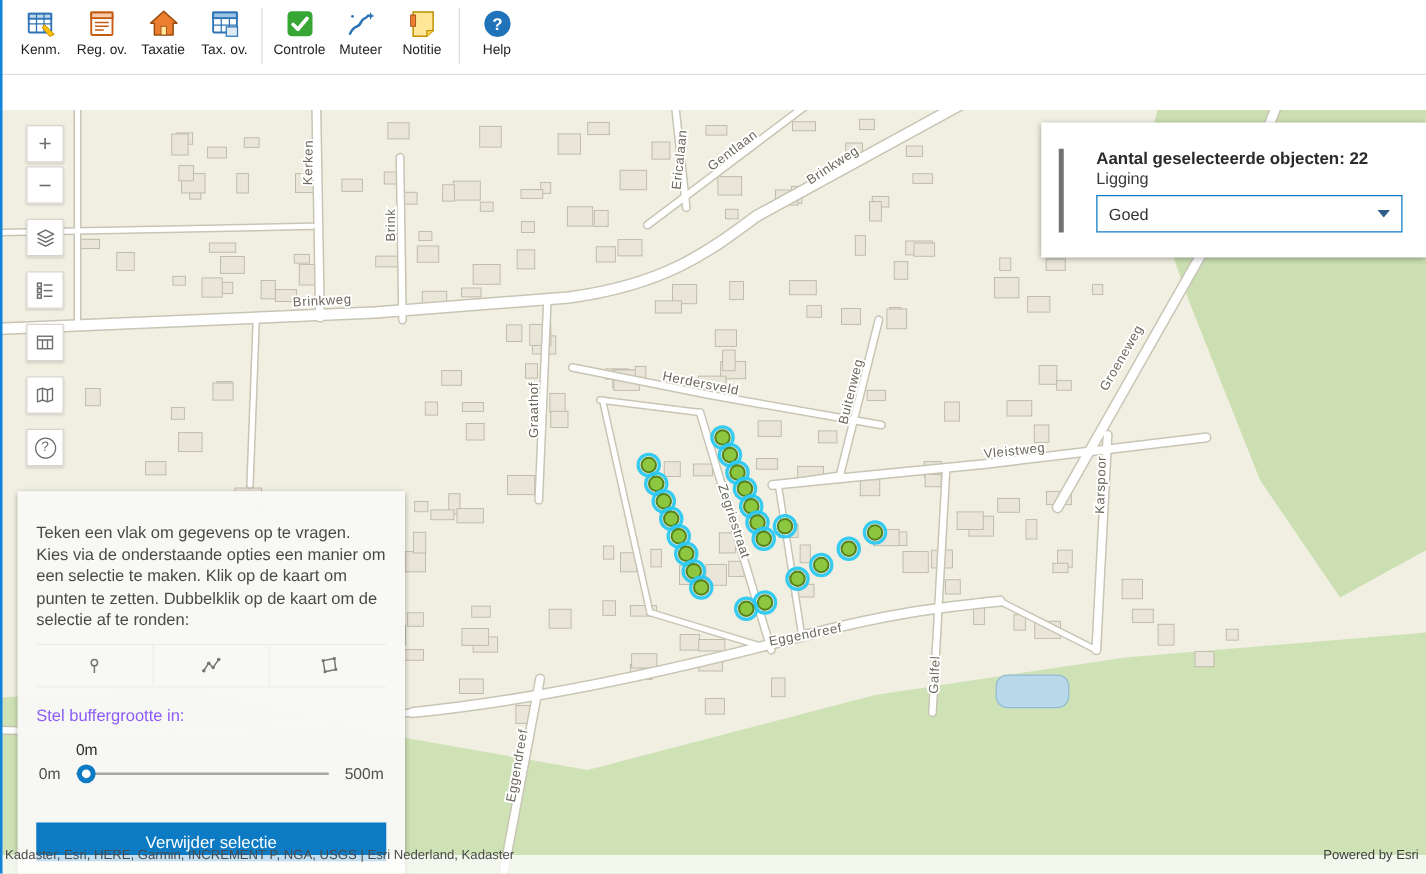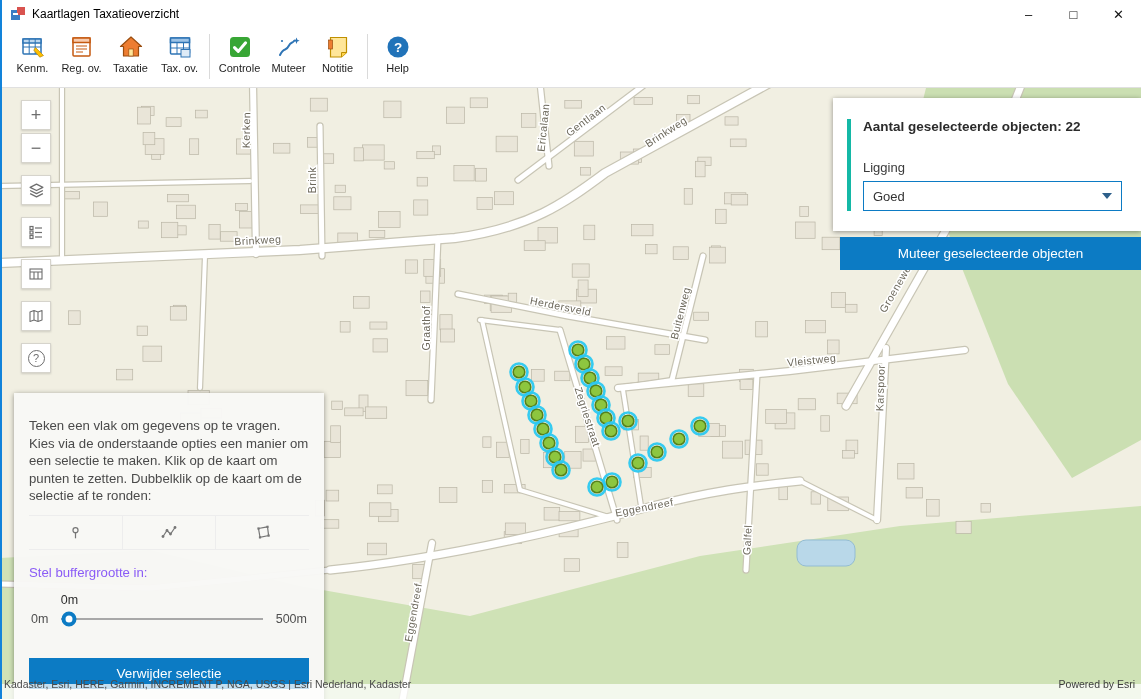--- a/index.html
+++ b/index.html
@@ -33,48 +33,35 @@
 .draw-mode:last-child{border-right:none}
 .dp-buffer-label{margin-top:15px;font-size:13.2px;color:#8b5cf6}
 .slider-area{display:flex;align-items:center;margin-top:32px;padding:0 2px}
 .slider-end{font-size:12.5px;color:#4f4f4f}
 .slider-track{flex:1;height:2px;background:#a8a8a8;margin:0 13px;position:relative;cursor:pointer}
 .slider-value{position:absolute;left:4%;top:-25px;transform:translateX(-50%);font-size:12.5px;color:#2e2e2e}
 .slider-handle{position:absolute;left:4%;top:50%;transform:translate(-50%,-50%);width:15px;height:15px;border-radius:50%;background:#fff;border:4px solid #0c7bc4;cursor:grab}
 .btn-primary{display:flex;align-items:center;justify-content:center;background:#0c7bc4;color:#fff;font-size:13.5px;font-family:inherit;border:none;cursor:pointer}
 .clear-btn{margin-top:32px;width:100%;height:31px}
 .selection-panel{position:absolute;top:10px;right:0;width:308px;background:#fff;box-shadow:0 1px 5px rgba(0,0,0,.4);padding:21px 19px 20px 14px;z-index:10}
-.sel-inner{border-left:4px solid #14b8a6;padding-left:12px}
+.sel-inner{border-left:4px solid #737373;padding-left:26px}
 .sel-title{font-size:13.5px;font-weight:700;color:#2b2b2b}
-.sel-field-label{margin-top:26px;font-size:13px;color:#3a3a3a}
+.sel-field-label{margin-top:1px;font-size:13px;color:#3a3a3a}
 .sel-select{margin-top:6px;height:30px;border:1px solid #0c7bc4;background:#fff;display:flex;align-items:center;justify-content:space-between;padding:0 9px;font-size:13px;color:#333;cursor:pointer}
 .chev{width:0;height:0;border-left:5px solid transparent;border-right:5px solid transparent;border-top:6px solid #2d5f8a}
 .mutate-btn{position:absolute;top:149px;right:0;width:301px;height:33px;z-index:10}
 .attribution{position:absolute;left:0;right:0;bottom:0;height:15px;background:rgba(255,255,255,.75);display:flex;align-items:center;justify-content:space-between;padding:0 6px 15px 4px;font-size:10.5px;color:#4a4a4a;z-index:20}
 .attr-right{color:#3d3d3d}
 </style>
 </head>
 <body>
 
 <div class="window">
   <div class="edge"></div>
 
-  <div class="titlebar">
-    <svg class="app-icon" viewBox="0 0 16 16">
-      <rect x="1" y="4" width="9" height="10" fill="#3a7cc3"></rect>
-      <rect x="7" y="1" width="8" height="8" fill="#d9534f"></rect>
-      <rect x="3" y="7" width="5" height="2" fill="#fff"></rect>
-    </svg>
-    <span class="title-text">Kaartlagen Taxatieoverzicht</span>
-    <div class="win-controls">
-      <div class="win-btn">–</div>
-      <div class="win-btn">□</div>
-      <div class="win-btn">✕</div>
-    </div>
-  </div>
 
   <div class="toolbar">
     <div class="tb-item">
       <svg class="tb-icon" viewBox="0 0 26 26">
         <rect x="3" y="5" width="18" height="15" rx="1" fill="#fff" stroke="#2e74b5" stroke-width="1.5"></rect>
         <rect x="3" y="5" width="18" height="4" fill="#bdd7ee" stroke="#2e74b5" stroke-width="1.5"></rect>
         <path d="M9.2 5 V20 M15.2 5 V20 M3 13 H21" stroke="#2e74b5" stroke-width="1" fill="none"></path>
         <path d="M15.5 13.5 L23.5 21.5 L19.8 23.2 L13.8 16.2 Z" fill="#ffc000" stroke="#b8860b" stroke-width=".7"></path>
       </svg>
       <span class="tb-label">Kenm.</span>
@@ -528,20 +515,19 @@
     <div class="selection-panel">
       <div class="sel-inner">
         <div class="sel-title">Aantal geselecteerde objecten: 22</div>
         <div class="sel-field-label">Ligging</div>
         <div class="sel-select">
           <span>Goed</span>
           <span class="chev"></span>
         </div>
       </div>
     </div>
-    <button class="btn-primary mutate-btn">Muteer geselecteerde objecten</button>
 
     <div class="attribution">
       <span>Kadaster, Esri, HERE, Garmin, INCREMENT P, NGA, USGS | Esri Nederland, Kadaster</span>
       <span class="attr-right">Powered by Esri</span>
     </div>
   </div>
 </div>
 
 </body></html>

